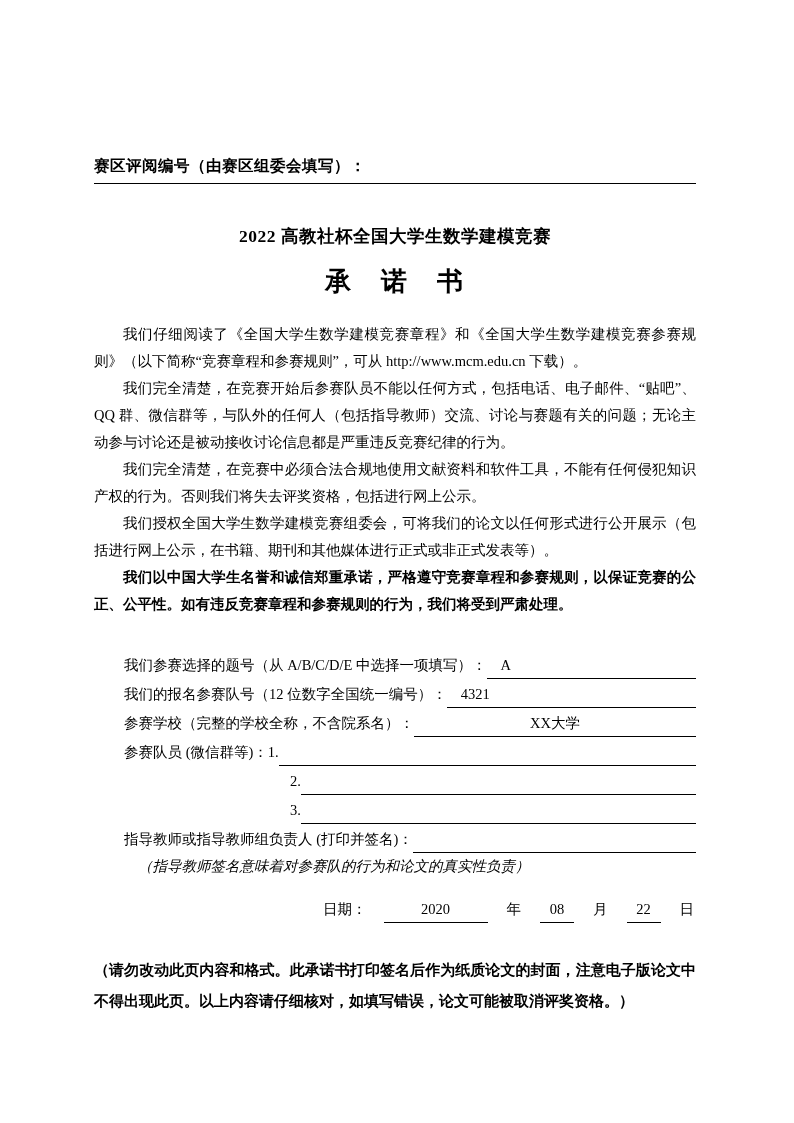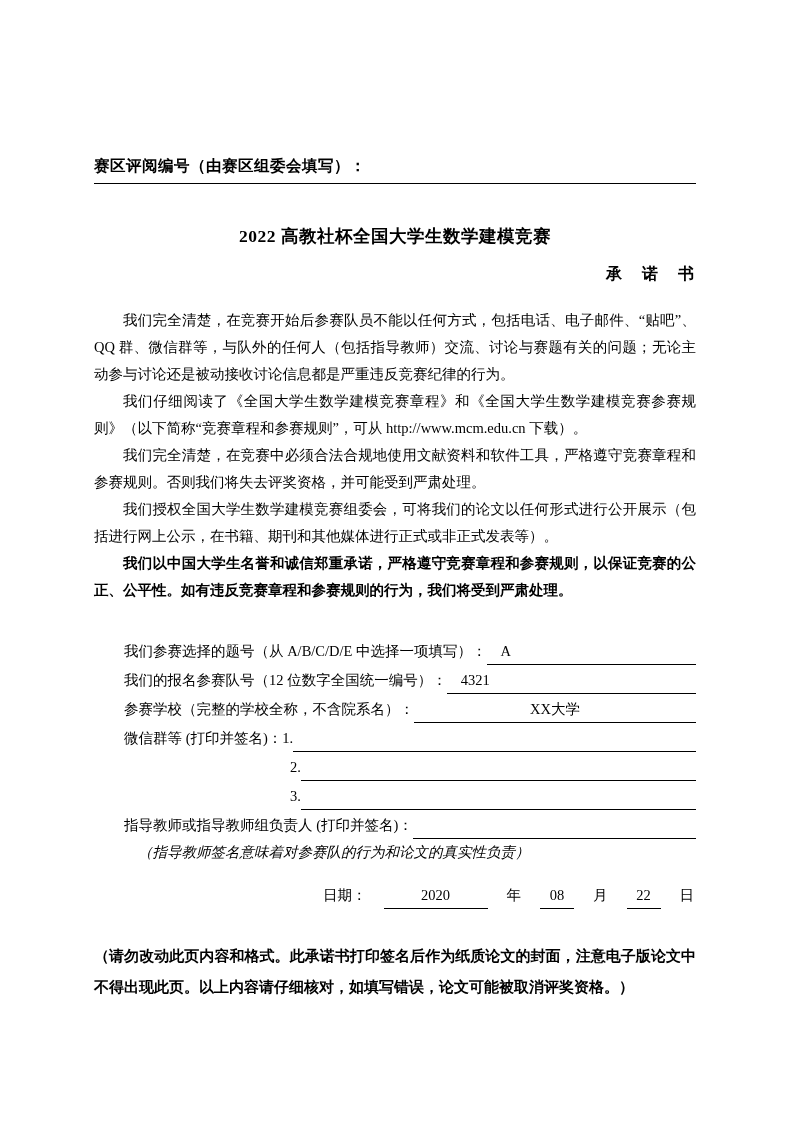--- a/index.html
+++ b/index.html
@@ -27,22 +27,22 @@
   
   .title {
     text-align: center;
     font-size: 17.5px;
     font-weight: bold;
     margin-top: 40px;
     letter-spacing: 0.5px;
     font-family: Liberation Serif, serif;
   }
   .subtitle {
-    text-align: right;
-    font-size: 16px;
+    text-align: center;
+    font-size: 26px;
     font-weight: bold;
     margin-top: 16px;
     letter-spacing: 2px;
   }
   
   .body-block { margin-top: 22px; }
   .body-para {
     font-size: 14.5px;
     line-height: 27px;
     text-align: justify;
@@ -111,23 +111,23 @@
 <div class="page">
 
   <div class="review-header">
     <span>赛区评阅编号（由赛区组委会填写）：</span>
   </div>
 
   <div class="title">2022 高教社杯全国大学生数学建模竞赛</div>
   <div class="subtitle">承　诺　书</div>
 
   <div class="body-block">
+    <p class="body-para">我们仔细阅读了《全国大学生数学建模竞赛章程》和《全国大学生数学建模竞赛参赛规则》（以下简称“竞赛章程和参赛规则”，可从 http://www.mcm.edu.cn 下载）。</p>
     <p class="body-para">我们完全清楚，在竞赛开始后参赛队员不能以任何方式，包括电话、电子邮件、“贴吧”、QQ 群、微信群等，与队外的任何人（包括指导教师）交流、讨论与赛题有关的问题；无论主动参与讨论还是被动接收讨论信息都是严重违反竞赛纪律的行为。</p>
-    <p class="body-para">我们仔细阅读了《全国大学生数学建模竞赛章程》和《全国大学生数学建模竞赛参赛规则》（以下简称“竞赛章程和参赛规则”，可从 http://www.mcm.edu.cn 下载）。</p>
-    <p class="body-para">我们完全清楚，在竞赛中必须合法合规地使用文献资料和软件工具，严格遵守竞赛章程和参赛规则。否则我们将失去评奖资格，并可能受到严肃处理。</p>
+    <p class="body-para">我们完全清楚，在竞赛中必须合法合规地使用文献资料和软件工具，不能有任何侵犯知识产权的行为。否则我们将失去评奖资格，包括进行网上公示。</p>
     <p class="body-para">我们授权全国大学生数学建模竞赛组委会，可将我们的论文以任何形式进行公开展示（包括进行网上公示，在书籍、期刊和其他媒体进行正式或非正式发表等）。</p>
     <p class="body-para bold">我们以中国大学生名誉和诚信郑重承诺，严格遵守竞赛章程和参赛规则，以保证竞赛的公正、公平性。如有违反竞赛章程和参赛规则的行为，我们将受到严肃处理。</p>
   </div>
 
   <div class="form-section">
 
     <div class="form-line">
       <span class="form-label">我们参赛选择的题号（从 A/B/C/D/E 中选择一项填写）：</span>
       <span class="blank"><span class="blank-value">A</span></span>
     </div>
@@ -136,21 +136,21 @@
       <span class="form-label">我们的报名参赛队号（12 位数字全国统一编号）：</span>
       <span class="blank"><span class="blank-value">4321</span></span>
     </div>
 
     <div class="form-line">
       <span class="form-label">参赛学校（完整的学校全称，不含院系名）：</span>
       <span class="blank center"><span class="blank-value">XX大学</span></span>
     </div>
 
     <div class="form-line">
-      <span class="form-label">微信群等 (打印并签名)：</span>
+      <span class="form-label">参赛队员 (微信群等)：</span>
       <span class="num">1.</span>
       <span class="blank"></span>
     </div>
 
     <div class="form-line member-cont">
       <span class="num">2.</span>
       <span class="blank"></span>
     </div>
 
     <div class="form-line member-cont">

